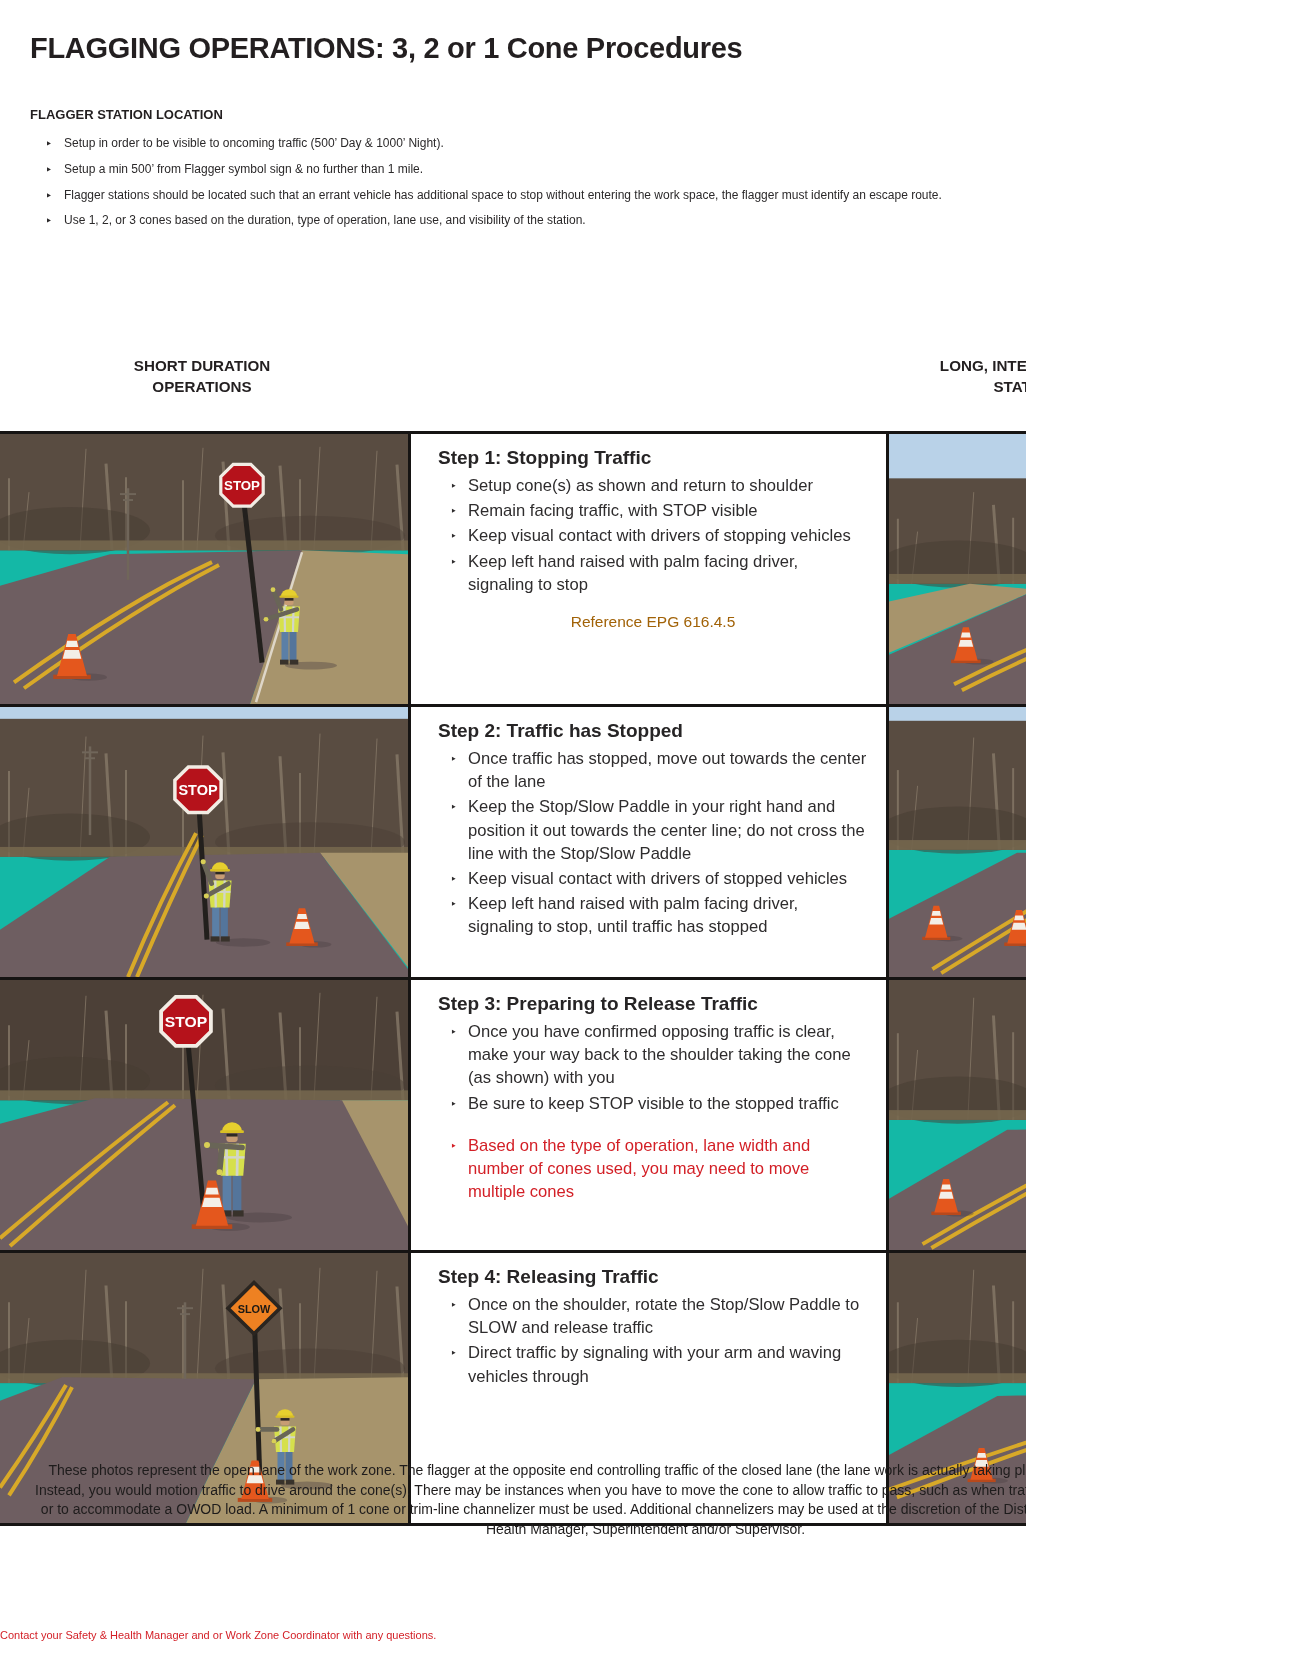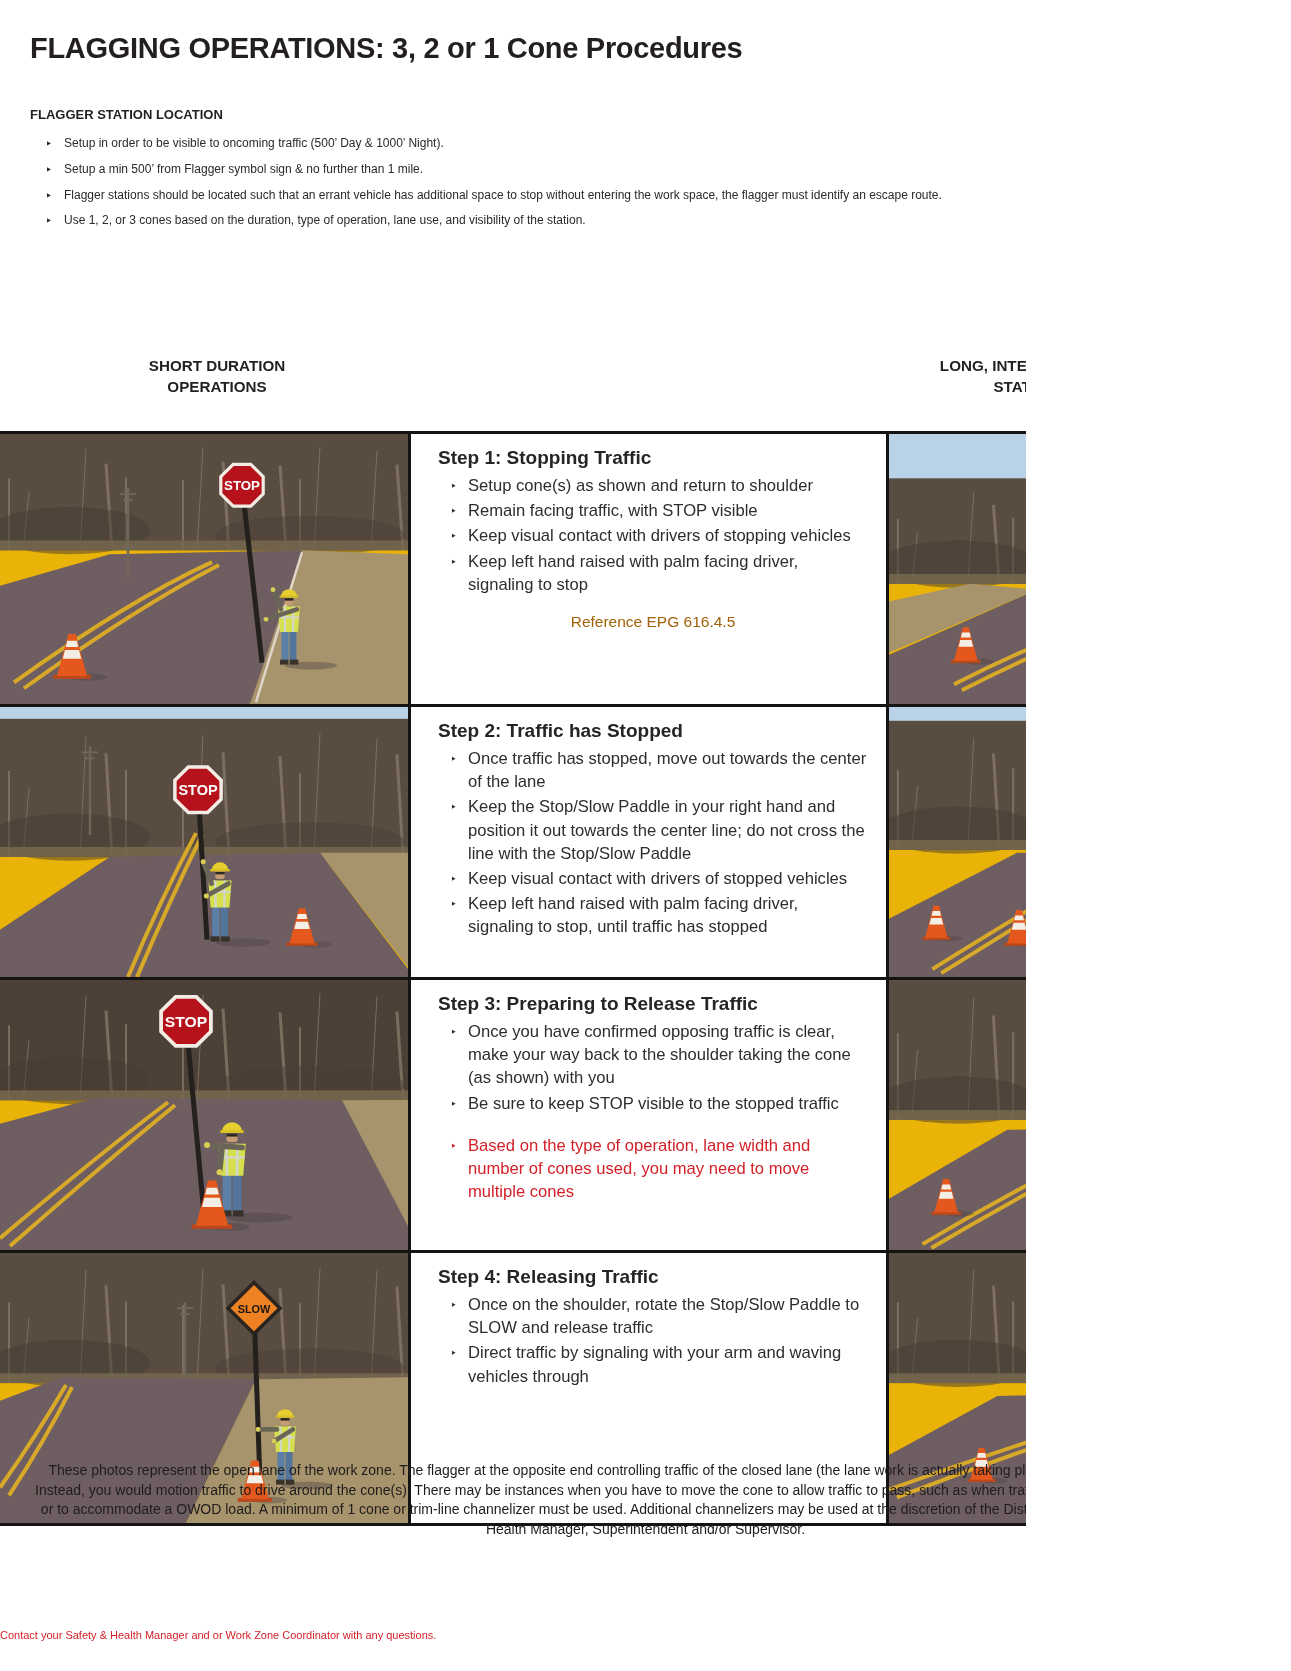--- a/index.html
+++ b/index.html
@@ -12,27 +12,27 @@
 
   .section-heading{position:absolute;left:30px;top:107px;margin:0;font-size:13px;
                    font-weight:bold;color:#231f20;}
   .intro{position:absolute;left:46px;top:131px;width:1222px;margin:0;padding:0;
          list-style:none;font-size:12px;line-height:25.8px;color:#2b292a;}
   .intro li{position:relative;padding-left:18px;}
   .intro li::before{content:"‣";position:absolute;left:0;top:0;font-size:15px;}
 
   .col-head{position:absolute;top:356px;font-size:15.2px;font-weight:bold;
             line-height:20.5px;text-align:center;color:#231f20;}
-  .col-head.left{left:92px;width:250px;}
+  .col-head.left{left:77px;width:250px;}
   .col-head.right{left:858px;width:470px;}
 
   .grid{position:absolute;left:0;top:431px;width:1291px;border-top:3px solid #161413;}
   .row{display:grid;grid-template-columns:408px 481px 402px;height:270px;
        border-bottom:3px solid #161413;}
-  .photo{position:relative;overflow:hidden;background:#eab308;}
+  .photo{position:relative;overflow:hidden;background:#14b8a6;}
   .photo svg{display:block;width:100%;height:100%;}
   .panel{border-left:3px solid #161413;border-right:3px solid #161413;background:#fff;
          padding:13px 18px 0 27px;box-sizing:border-box;overflow:hidden;}
   .panel h3{margin:0 0 5px;font-size:19px;color:#262425;}
   .steps-ul{margin:0;padding:0 0 0 30px;list-style:none;font-size:16.6px;
             line-height:23.2px;color:#2e2c2d;}
   .steps-ul li{position:relative;margin:0 0 2px;}
   .steps-ul li::before{content:"‣";position:absolute;left:-17px;top:1px;font-size:14px;}
   .steps-ul li.red{color:#d31f26;margin-top:19px;}
   .note{text-align:center;font-size:15.5px;margin-top:17px;color:#a16207;}

